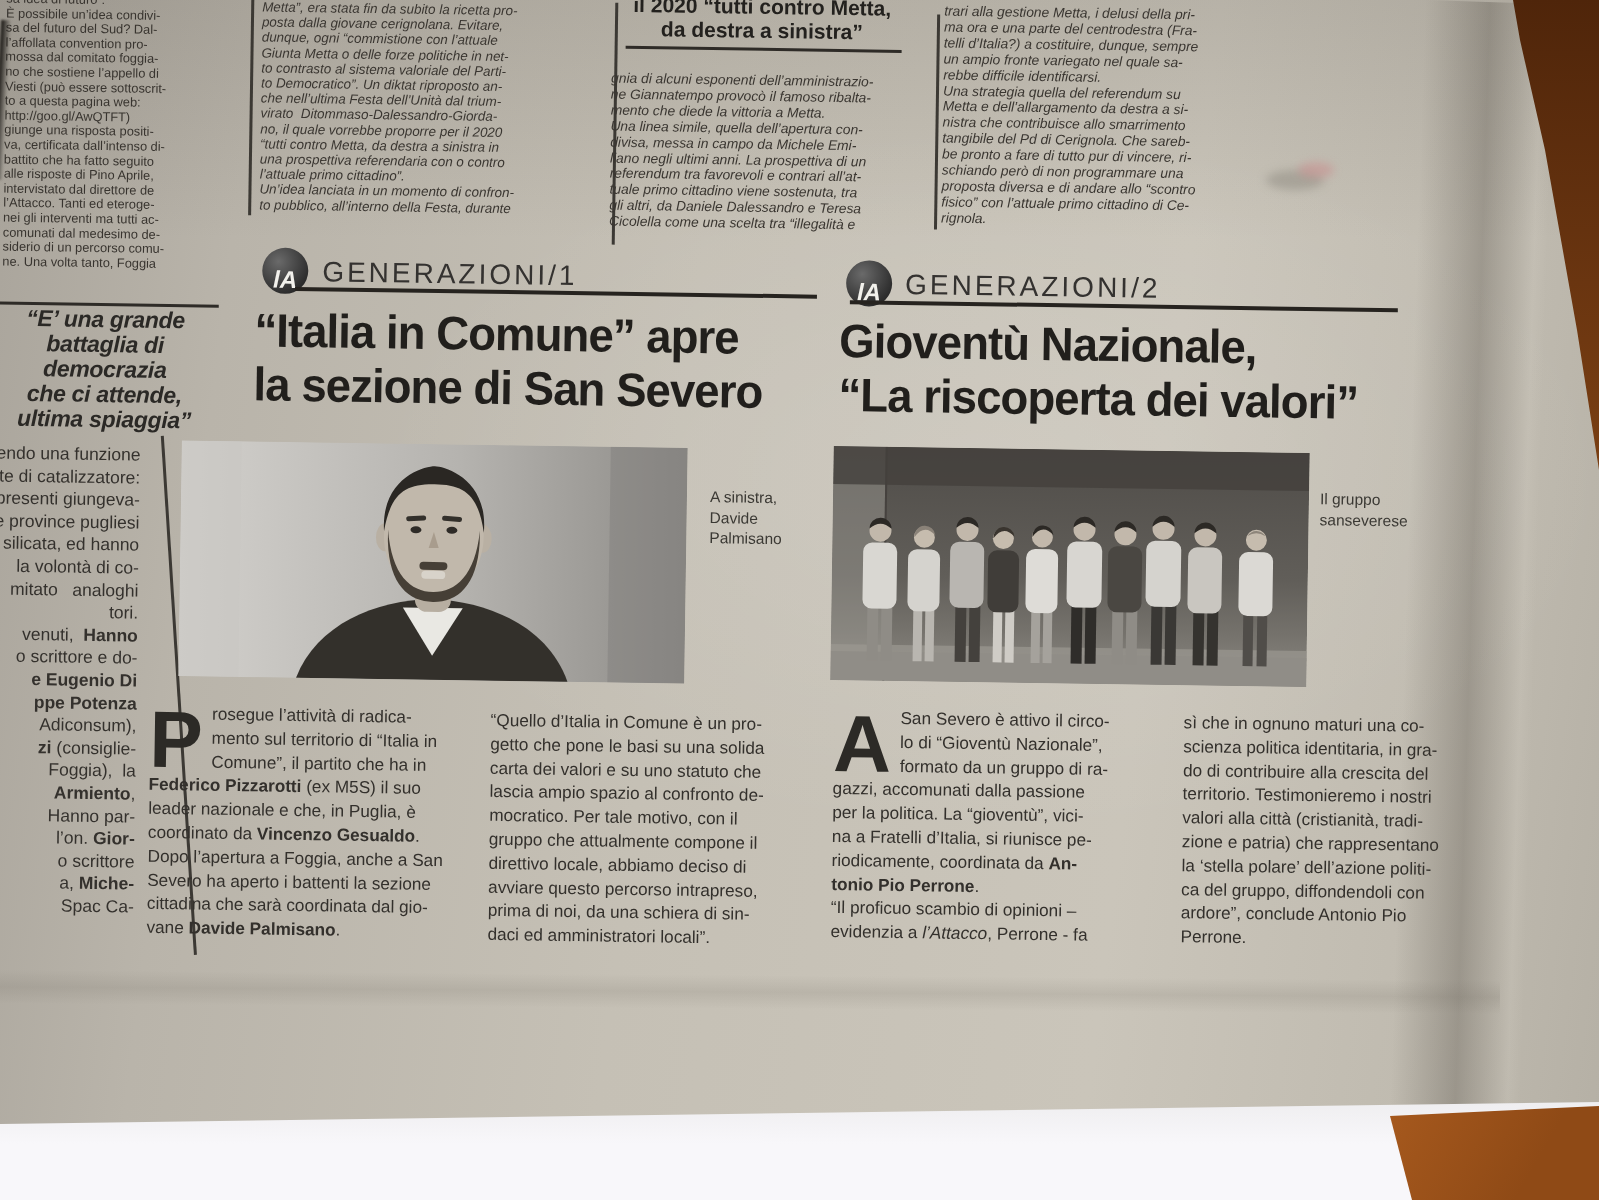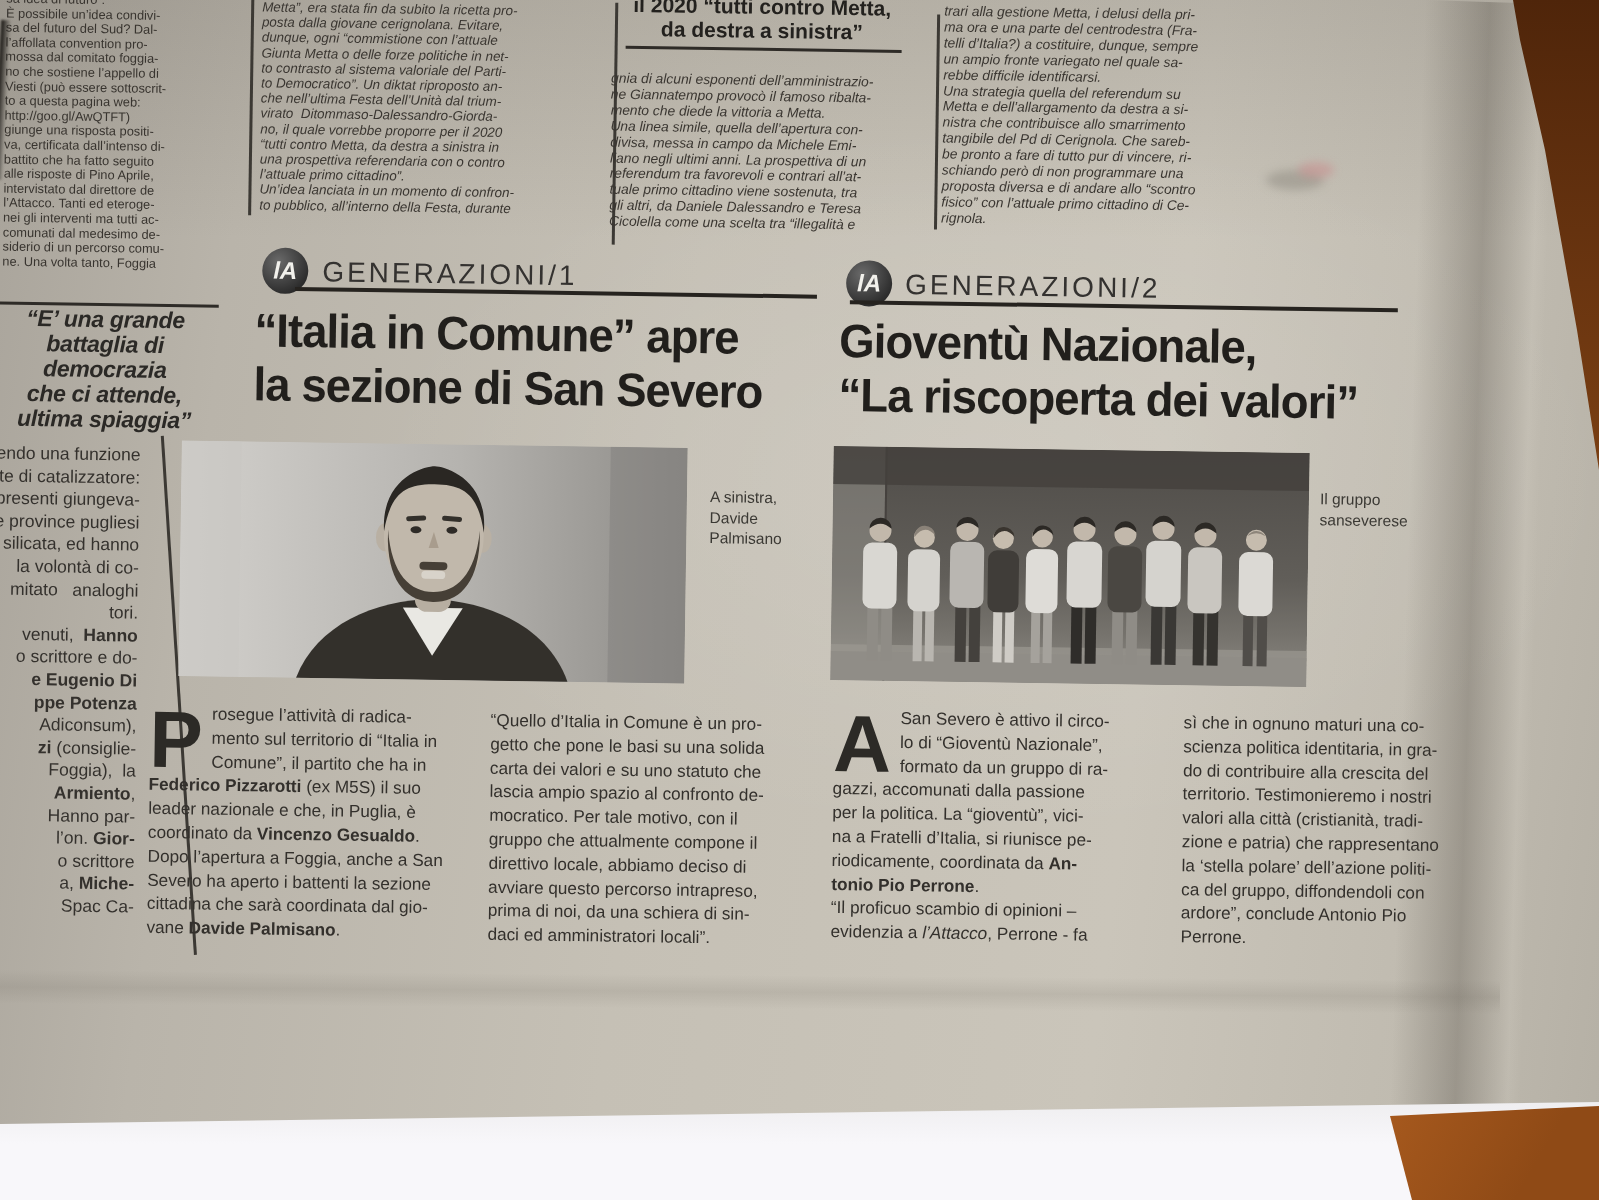--- a/index.html
+++ b/index.html
@@ -29,21 +29,21 @@
   .hrule{position:absolute;height:3px;background:#2e2b27;}
   
   .pq{left:0px;top:310px;width:212px;text-align:center;font-weight:bold;font-style:italic;
     font-size:23px;line-height:25px;color:#2b2926;letter-spacing:-.3px;}
   
   .leftcol{left:-35px;top:446px;width:178px;text-align:right;font-size:17.5px;
     line-height:22.6px;color:#34312d;}
   
   .badge{position:absolute;width:46px;height:46px;border-radius:50%;
     background:radial-gradient(circle at 35% 30%, #6a6a6a, #2b2b2b 75%);
-    display:flex;align-items:center;justify-content:center;color:#f2f1ec;
+    display:flex;align-items:flex-end;justify-content:center;color:#f2f1ec;
     font-family:"Liberation Serif","DejaVu Serif",serif;font-style:italic;font-weight:bold;font-size:24px;}
   .kicker{position:absolute;font-size:28px;letter-spacing:3px;color:#343230;}
   .krule{position:absolute;height:3.5px;background:#26231f;}
   .headline{position:absolute;font-weight:bold;font-size:47px;line-height:54px;
     letter-spacing:-1px;color:#211f1c;transform:scaleX(.97);transform-origin:left top;}
   .caption{position:absolute;font-size:15.5px;line-height:20.5px;color:#3b3934;}
   
   .bodycol{position:absolute;font-size:17.2px;line-height:23.8px;color:#33302c;}
   .dropcap{float:left;font-weight:bold;font-size:80px;line-height:60px;
     margin:8px 9px 0 0;color:#2c2a26;}

